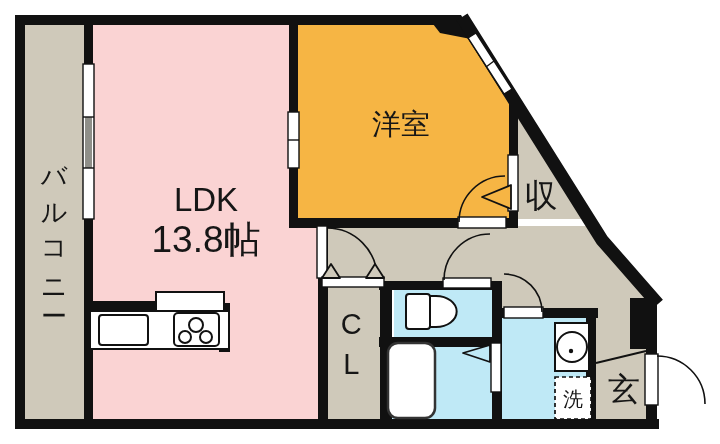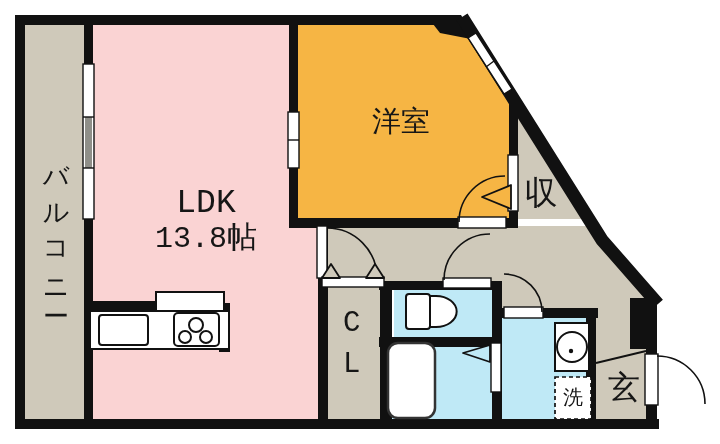--- a/index.html
+++ b/index.html
@@ -20,26 +20,26 @@
   .fx{fill:#fff;stroke:var(--c-wall,#111);stroke-width:2;}
   .tub{fill:#fff;stroke:#333;stroke-width:2.5;}
   .tri{stroke:var(--c-wall,#111);stroke-width:1.8;stroke-linejoin:round;}
   .hair{stroke:var(--c-wall,#111);stroke-width:1.4;}
   .step{stroke:var(--c-wall,#111);stroke-width:1.8;}
   .dash{fill:#fff;stroke:var(--c-wall,#111);stroke-width:1.7;stroke-dasharray:4 3;}
   .sash{fill:#8f8f89;}
   
   .lbl{
     position:absolute;transform:translate(-50%,-50%);
-    color:#161616;white-space:nowrap;text-align:center;line-height:1.12;font-family:Liberation Mono, monospace;
+    color:#161616;white-space:nowrap;text-align:center;line-height:1.12;
   }
   .vert{writing-mode:vertical-rl;text-orientation:upright;}
   .lbl-balcony{left:54px;top:229px;font-size:26px;letter-spacing:9px;}
   .lbl-ldk{left:206px;top:221px;font-size:33px;}
-  .lbl-ldk .size{font-size:30px;}
+  .lbl-ldk .size{font-size:37px;}
   .lbl-west{left:401px;top:124px;font-size:29px;}
   .lbl-storage{left:541px;top:196px;font-size:33px;}
   .lbl-cl{left:351px;top:348px;font-size:29px;letter-spacing:8px;}
   .lbl-entrance{left:624px;top:390px;font-size:32px;}
   .lbl-washer{left:573px;top:399px;font-size:20px;}
 </style>
 </head>
 <body>
 
 <div id="stage">

